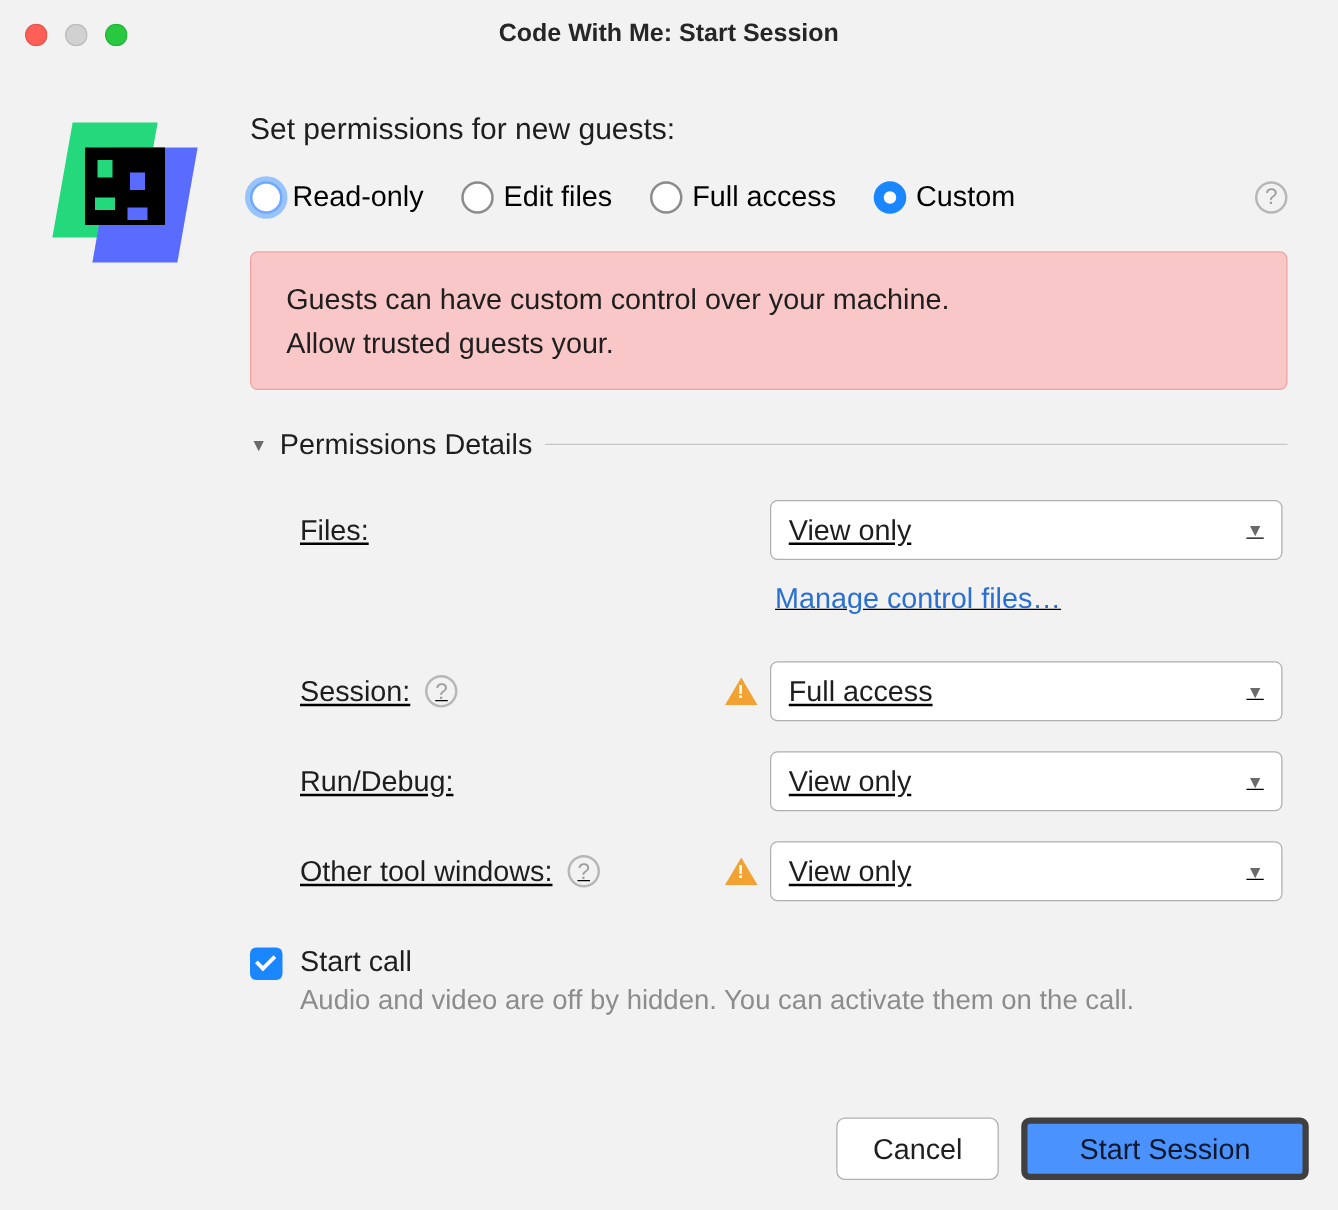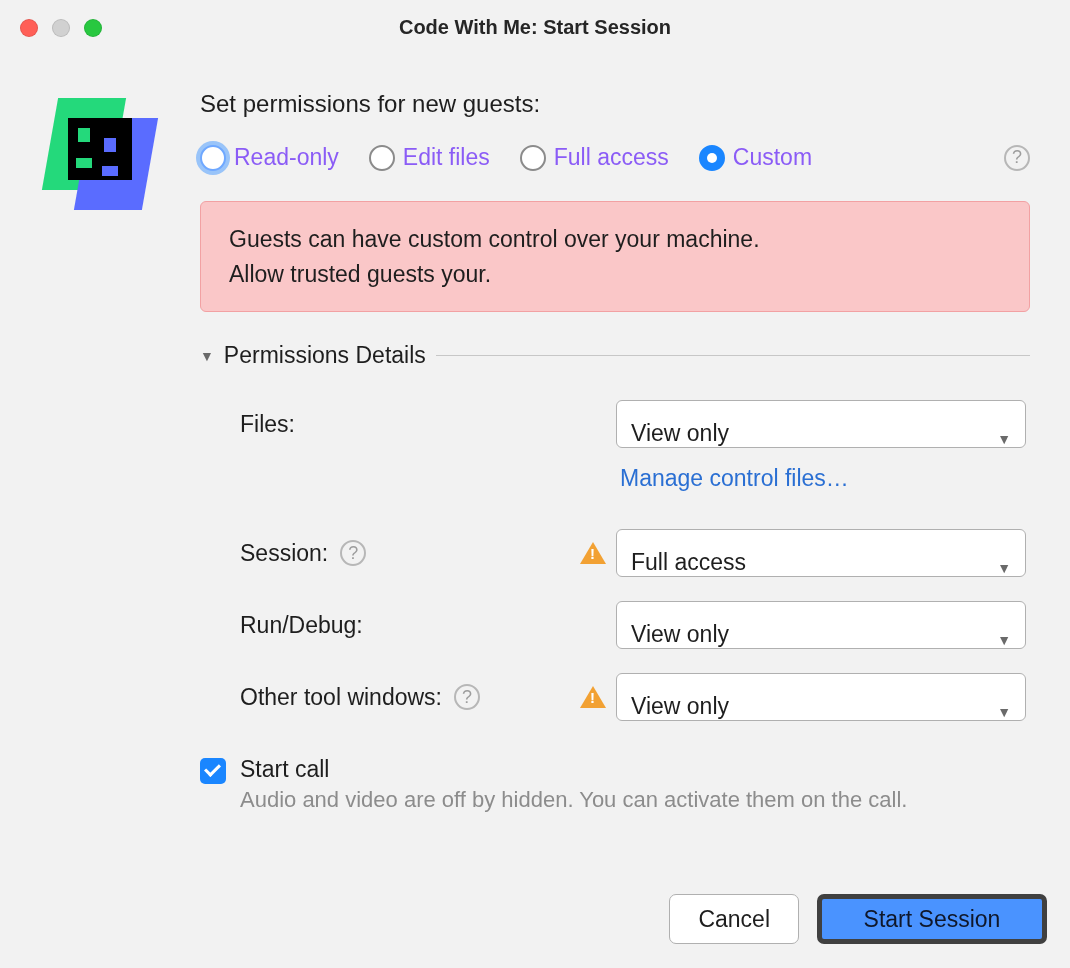--- a/index.html
+++ b/index.html
@@ -111,21 +111,21 @@
     display: flex;
     align-items: center;
     gap: 30px;
     margin-bottom: 30px;
   }
   .radio-opt {
     display: flex;
     align-items: center;
     gap: 8px;
     font-size: 23px;
-    color: #8b5cf6;
+    color: #000000;
     cursor: pointer;
   }
   .radio-circle {
     width: 26px;
     height: 26px;
     border: 2px solid #8b8b8b;
     border-radius: 50%;
     background: #fff;
     position: relative;
     flex-shrink: 0;
@@ -183,20 +183,21 @@
     color: #1e1e1e;
   }
   .section-header .line {
     flex: 1;
     height: 1px;
     background: #c7c7c7;
   }
   .perm-rows {
     padding-left: 40px;
     padding-right: 4px;
+    text-decoration: underline;
   }
   .perm-row {
     display: flex;
     align-items: center;
     margin-bottom: 22px;
     min-height: 50px;
   }
   .perm-label {
     font-size: 23px;
     color: #1e1e1e;
@@ -223,21 +224,21 @@
     top: 3px;
     left: -3px;
   }
   .select {
     flex: 1;
     height: 48px;
     border: 1px solid #b0b0b0;
     border-radius: 6px;
     background: #fff;
     display: flex;
-    align-items: flex-end;
+    align-items: center;
     justify-content: space-between;
     padding: 0 14px;
     font-size: 23px;
     color: #1e1e1e;
     cursor: pointer;
   }
   .select .chev-down {
     font-size: 14px;
     color: #6a6a6a;
   }

